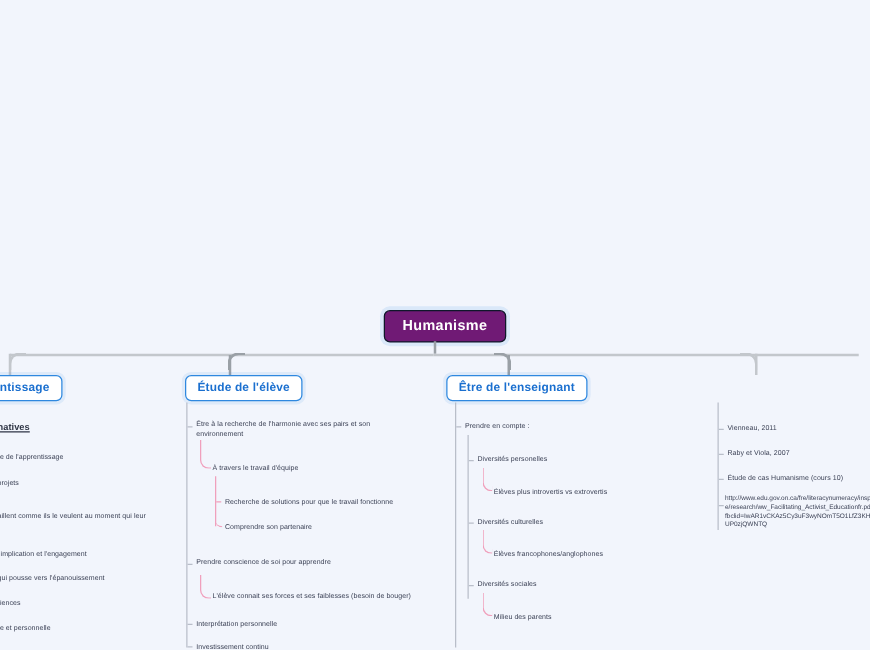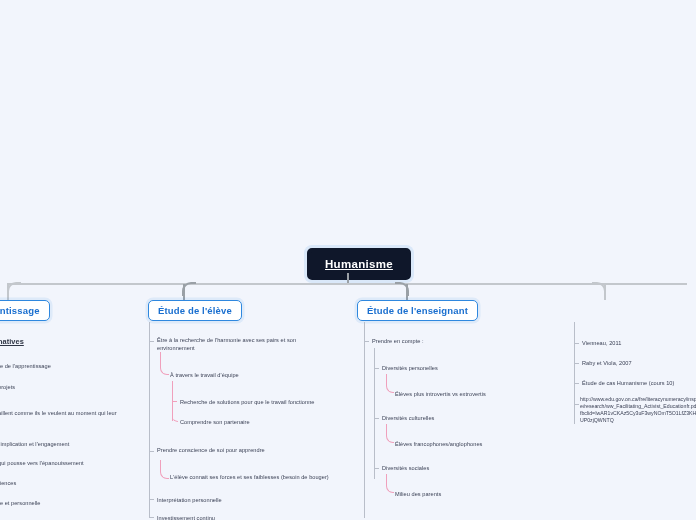--- a/index.html
+++ b/index.html
@@ -56,31 +56,30 @@
     border-top-color: #9aa0a6;
   }
   .corner.right.dark {
     border-right-color: #9aa0a6;
     border-top-color: #9aa0a6;
   }
 
   
   .node-root {
     position: absolute;
-    background: #0f172a;
-    border: 4px solid #0f172a;
+    background: #701a75;
+    border: 1px solid #0f172a;
     border-radius: 5px;
     color: #ffffff;
     font-weight: bold;
     font-size: 11.5px;
     letter-spacing: 0.3px;
     padding: 6px 14px;
     white-space: nowrap;
     box-shadow: 0 0 0 3px rgba(11,122,229,0.10);
-    text-decoration: underline;
   }
   .node-branch {
     position: absolute;
     background: #ffffff;
     border: 1.5px solid #2f88df;
     border-radius: 5px;
     color: #1a6fcf;
     font-weight: bold;
     font-size: 9.5px;
     letter-spacing: 0.15px;
@@ -210,21 +209,21 @@
     <div class="elbow" style="left:160px; top:460px; width:8px; height:18px;"></div>
     <div class="leaf" style="left:170px; top:473px; width:180px;">L'élève connait ses forces et ses faiblesses (besoin de bouger)</div>
 
     <div class="tick" style="left:150px; top:499px;"></div>
     <div class="leaf" style="left:157px; top:496px; width:165px;">Interprétation personnelle</div>
 
     <div class="tick" style="left:150px; top:517px;"></div>
     <div class="leaf" style="left:157px; top:514px; width:165px;">Investissement continu</div>
   </div>
 
-  <div class="node-branch" style="left:357px; top:300px;">Étude de l'enseignant</div>
+  <div class="node-branch" style="left:357px; top:300px;">Être de l'enseignant</div>
 
   <div class="col">
     <div class="spine" style="left:364px; top:322px; height:196px;"></div>
 
     <div class="tick" style="left:365px; top:341px;"></div>
     <div class="leaf" style="left:372px; top:337px; width:160px;">Prendre en compte :</div>
 
     <div class="spine" style="left:374px; top:348px; height:131px;"></div>
 
     <div class="tick" style="left:375px; top:368px;"></div>

